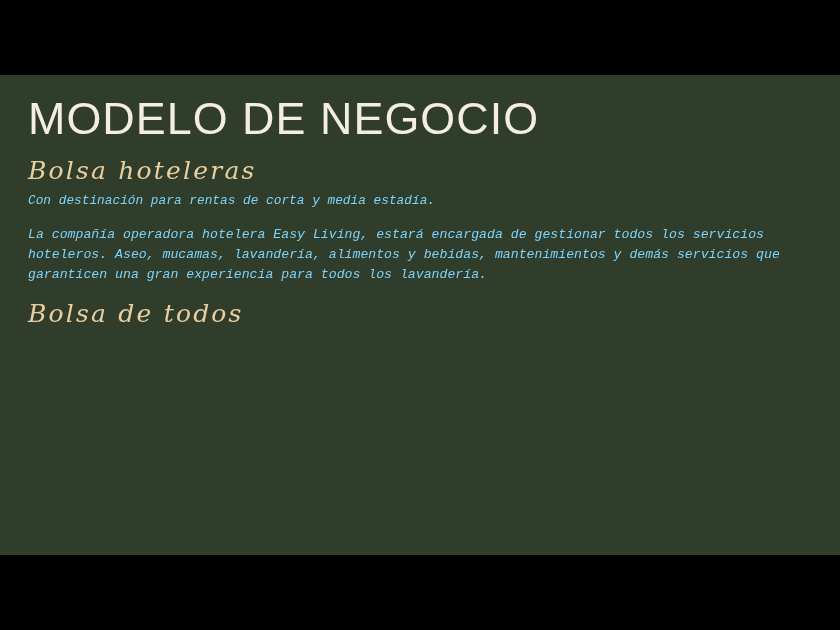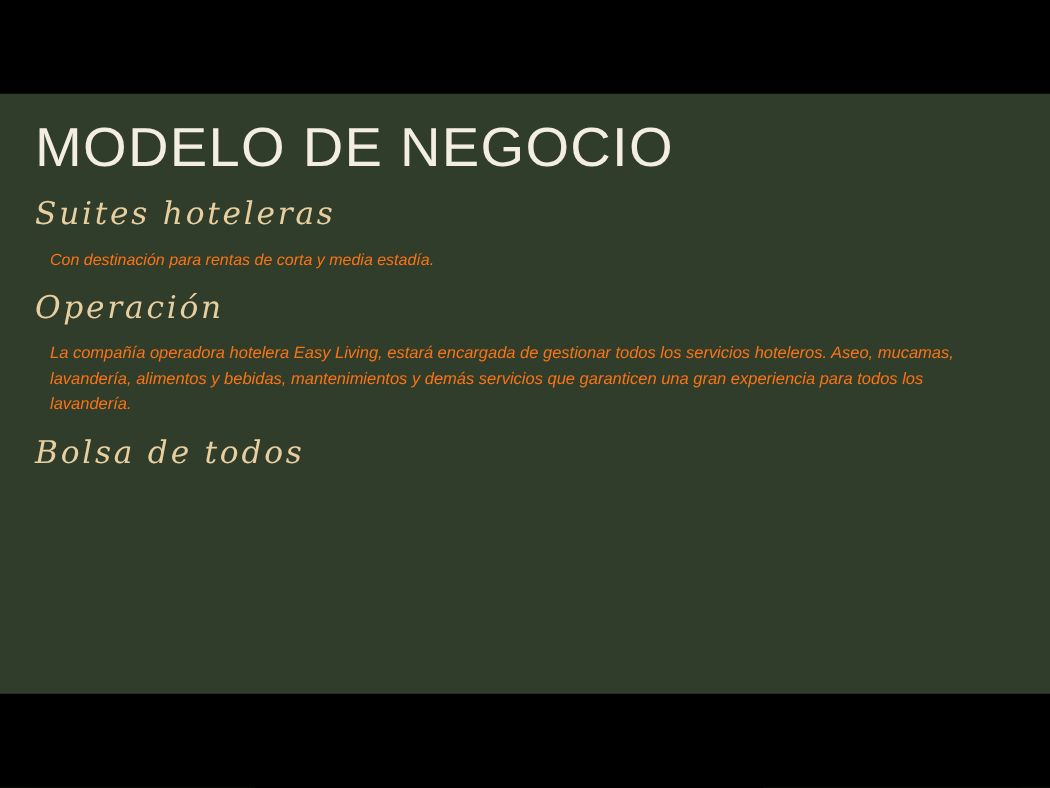--- a/index.html
+++ b/index.html
@@ -48,47 +48,46 @@
     font-family: "DejaVu Serif", serif;
     font-style: italic;
     font-size: 25px;
     color: #e8cfa0;
     letter-spacing: 2.2px;
     line-height: 1.15;
     margin: 0 0 5px 0;
     font-weight: 400;
   }
   .body-text {
-    font-family: Liberation Sans, sans-serif;
+    font-family: Liberation Mono, monospace;
     font-style: italic;
     font-size: 13.2px;
-    color: #f97316;
+    color: #7dd3fc;
     line-height: 1.55;
-    margin: 12px;
+    margin: 0;
     max-width: 790px;
   }
   .block-suites .body-text { font-size: 12.8px; }
   .block-bolsa .body-text { font-size: 13.4px; }
 </style>
 </head>
 <body>
 
 <div class="stage">
   <div class="slide">
     <div class="inner">
 
       <h1 class="title">MODELO DE NEGOCIO</h1>
 
       <div class="block block-suites">
-        <h2 class="heading">Suites hoteleras</h2>
+        <h2 class="heading">Bolsa hoteleras</h2>
         <p class="body-text">Con destinación para rentas de corta y media estadía.</p>
       </div>
 
       <div class="block block-operacion">
-        <h2 class="heading">Operación</h2>
         <p class="body-text">La compañía operadora hotelera Easy Living, estará encargada de gestionar todos los servicios hoteleros. Aseo, mucamas, lavandería, alimentos y bebidas, mantenimientos y demás servicios que garanticen una gran experiencia para todos los lavandería.</p>
       </div>
 
       <div class="block block-comercializacion">
       </div>
 
       <div class="block block-bolsa">
         <h2 class="heading">Bolsa de todos</h2>
       </div>
 

